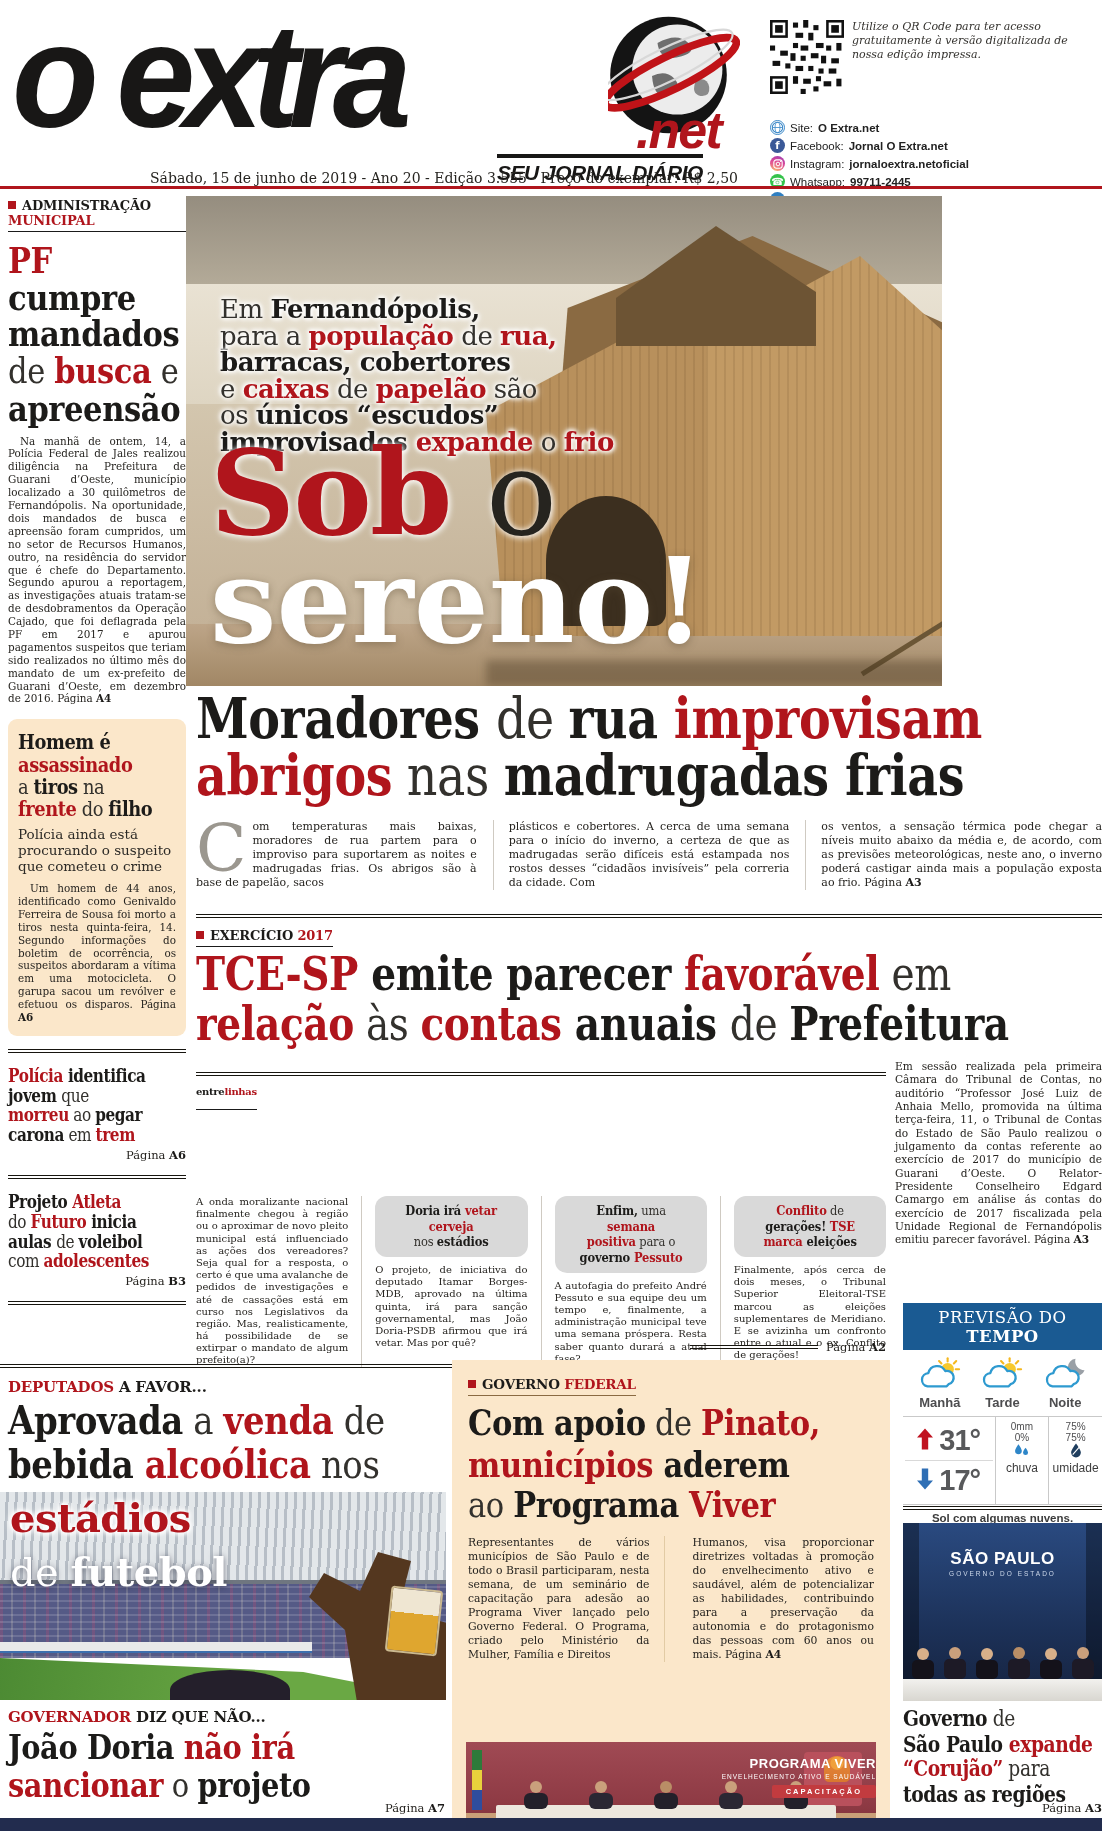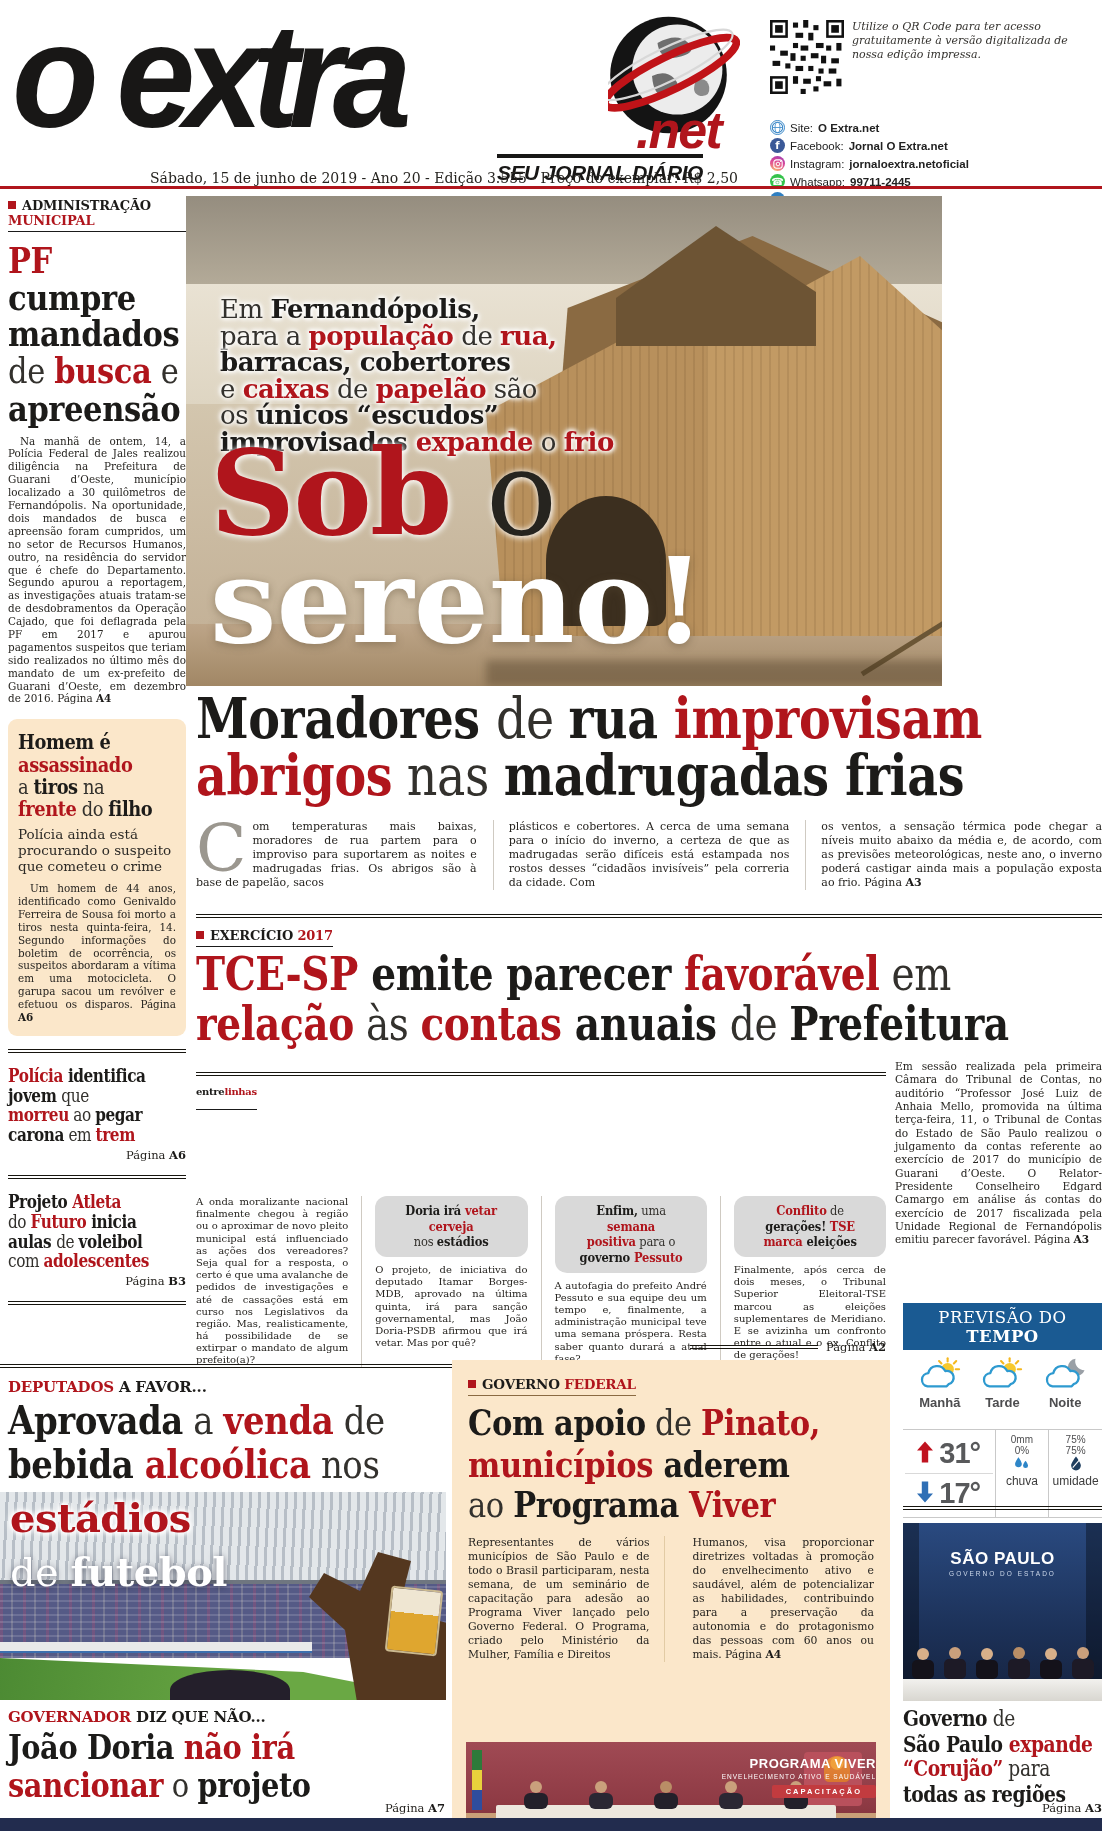--- a/index.html
+++ b/index.html
@@ -85,21 +85,21 @@
   .ent-body{font-size:10px;line-height:1.22;text-align:justify;margin-top:7px;color:#262420}
   .pagA2{display:flex;align-items:center;gap:8px}
   .pagA2 .drule{flex:1;height:4px}
 
   
   .weather{left:903px;top:1303px;width:199px;font-family:"Liberation Sans",sans-serif}
   .w-banner{background:var(--blue);color:#fff;text-align:center;font-family:"DejaVu Serif",serif;font-size:16.5px;padding:5px 0 4px;letter-spacing:.5px}
   .w-icons{display:flex;justify-content:space-between;padding:6px 6px 0}
   .w-cell{width:33%;text-align:center}
   .w-period{font-size:13px;font-weight:bold;color:#4d4d4f;margin-top:1px}
-  .w-temps{display:flex;border-top:1px solid #c9c9c9;border-bottom:1px solid #c9c9c9;margin-top:19px}
+  .w-temps{display:flex;border-top:1px solid #c9c9c9;border-bottom:1px solid #c9c9c9;margin-top:6px}
   .w-tleft{width:46%;padding:4px 2px}
   .w-trow{display:flex;align-items:center;gap:6px;justify-content:center;padding:3px 0}
   .w-trow + .w-trow{border-top:1px solid #d9d9d9}
   .w-deg{font-size:29px;font-weight:bold;color:#58595b;letter-spacing:-1px}
   .w-mini{width:27%;border-left:1px solid #c9c9c9;text-align:center;padding:4px 1px;font-size:10px;color:#4d4d4f}
   .w-mini .lbl{font-size:12px;color:#3c3c3c;margin-top:1px}
   .w-summary{font-size:11.5px;font-weight:bold;color:#3c3c3c;text-align:center;line-height:1.2;margin-top:7px}
   .w-fonte{font-size:8.5px;color:#9a9a9a;text-align:right;margin-top:6px}
 
   

